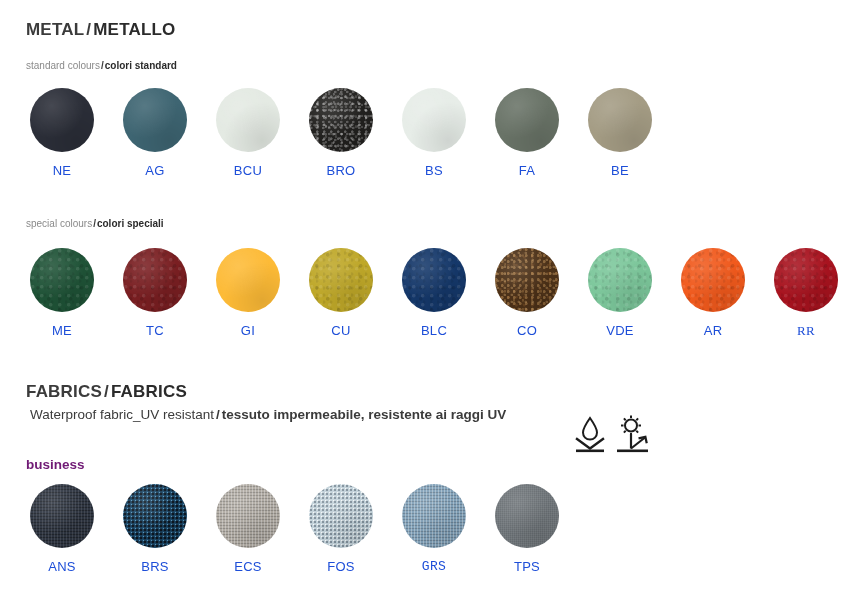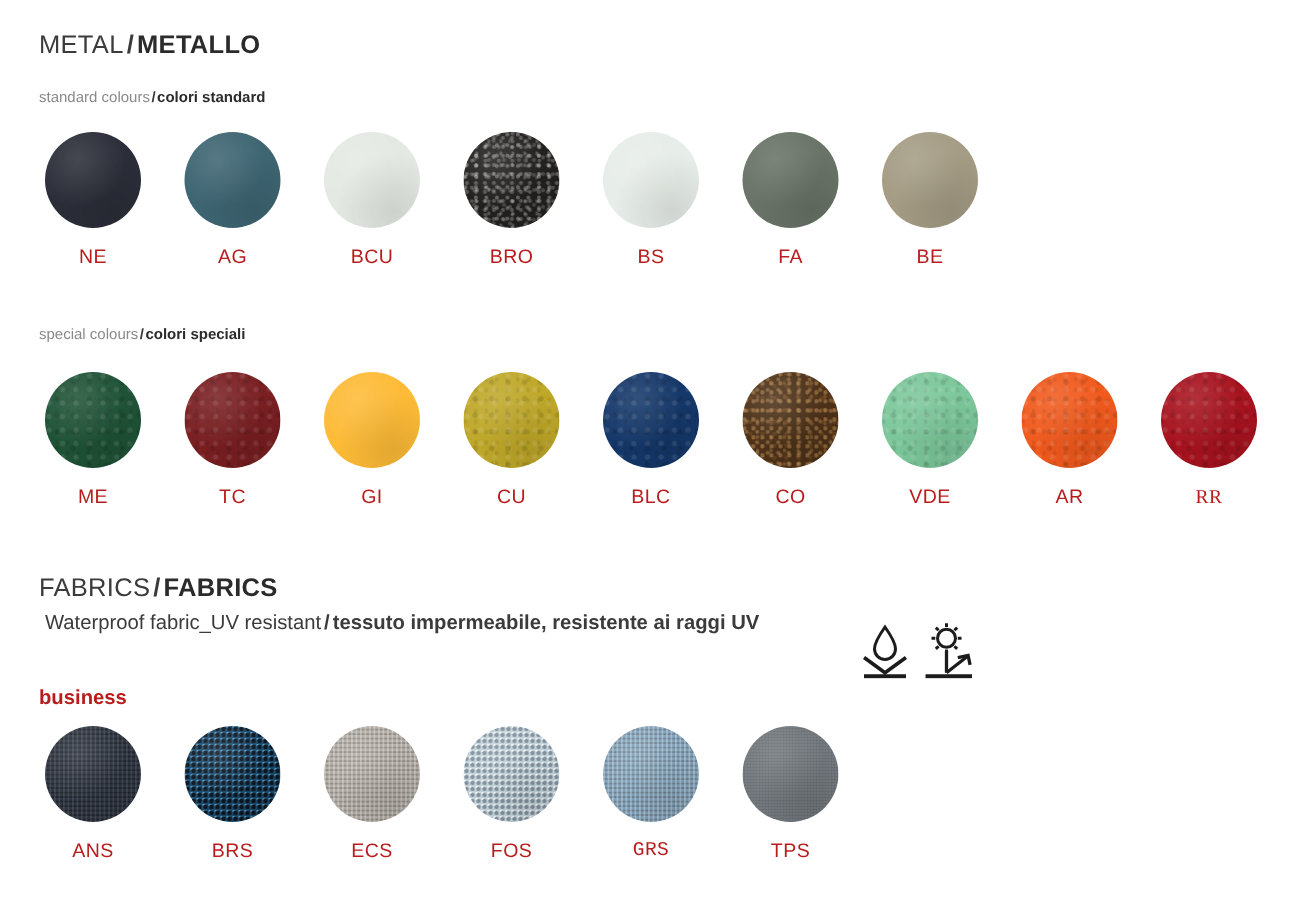--- a/index.html
+++ b/index.html
@@ -25,21 +25,21 @@
 
   
   .section-title {
     position: absolute;
     left: 26px;
     font-size: 17px;
     letter-spacing: .2px;
     white-space: nowrap;
     color: #3b3b3b;
   }
-  .section-title .en { font-weight: 400; }
+  .section-title .en { font-weight: 700; }
   .section-title .sep { font-weight: 700; padding: 0 2px; }
   .section-title .it { font-weight: 700; color: #2b2b2b; }
 
   .sub-title {
     position: absolute;
     left: 26px;
     font-size: 10px;
     white-space: nowrap;
     color: #6d6d6d;
   }
@@ -56,21 +56,21 @@
   }
   .note-line .en { font-weight: 400; }
   .note-line .sep { font-weight: 700; padding: 0 2px; }
   .note-line .it { font-weight: 700; }
 
   .group-label {
     position: absolute;
     left: 26px;
     font-size: 13.5px;
     font-weight: 700;
-    color: #b91c1c;
+    color: #701a75;
     white-space: nowrap;
   }
 
   
   .row {
     position: absolute;
     left: 0;
     top: 0;
     width: 867px;
     height: 110px;
@@ -90,21 +90,21 @@
   }
   .disc .grain {
     position: absolute;
     inset: 0;
     border-radius: 50%;
   }
   .swatch-label {
     display: block;
     margin-top: 11px;
     font-size: 13px;
-    color: #b91c1c;
+    color: #1d4ed8;
     letter-spacing: .3px;
   }
 
   
   .prop-icons {
     position: absolute;
     display: flex;
     gap: 10px;
     align-items: flex-end;
   }

